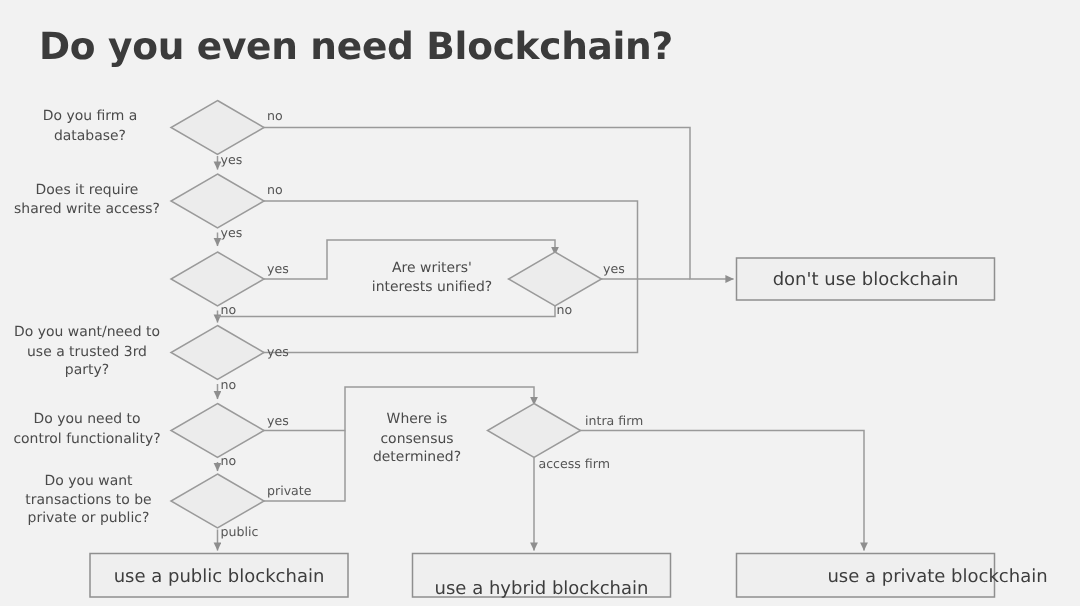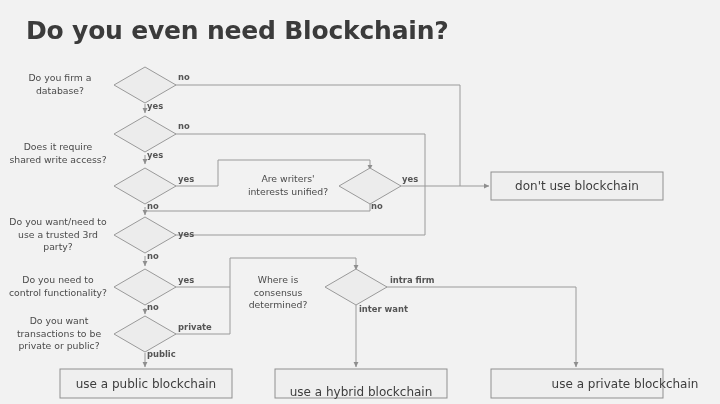--- a/index.html
+++ b/index.html
@@ -30,21 +30,20 @@
     color:#4a4a4a;
     line-height:12.5px;
     white-space:pre-line;
   }
 
   .elabel{
     position:absolute;
     font-size:8.4px;
     color:#555;
     white-space:nowrap;
-    font-weight:bold;
   }
 
   .boxtext{
     position:absolute;
     display:flex;
     align-items:center;
     justify-content:center;
     font-size:12px;
     color:#3d3d3d;
     pointer-events:none;
@@ -119,21 +118,21 @@
         <rect x="491" y="172" width="172" height="28"></rect>
         <rect x="60" y="369" width="172" height="29"></rect>
         <rect x="275" y="369" width="172" height="29"></rect>
         <rect x="491" y="369" width="172" height="29"></rect>
       </g>
     </g>
   </svg>
 
   <div class="qlabel" style="left:10px; top:72px; width:100px;">Do you firm a
 database?</div>
-  <div class="qlabel" style="left:6px; top:121px; width:104px;margin-top:20px;">Does it require
+  <div class="qlabel" style="left:6px; top:121px; width:104px;">Does it require
 shared write access?</div>
   <div class="qlabel" style="left:4px; top:216px; width:108px;">Do you want/need to
 use a trusted 3rd
 party?</div>
   <div class="qlabel" style="left:4px; top:274px; width:108px;">Do you need to
 control functionality?</div>
   <div class="qlabel" style="left:6px; top:315px; width:106px;">Do you want
 transactions to be
 private or public?</div>
   <div class="qlabel" style="left:240px; top:173px; width:96px;">Are writers'
@@ -149,21 +148,21 @@
   <div class="elabel" style="left:147px; top:201px;">no</div>
   <div class="elabel" style="left:402px; top:174px;">yes</div>
   <div class="elabel" style="left:371px; top:201px;">no</div>
   <div class="elabel" style="left:178px; top:229px;">yes</div>
   <div class="elabel" style="left:147px; top:251px;">no</div>
   <div class="elabel" style="left:178px; top:275px;">yes</div>
   <div class="elabel" style="left:147px; top:302px;">no</div>
   <div class="elabel" style="left:178px; top:322px;">private</div>
   <div class="elabel" style="left:147px; top:349px;">public</div>
   <div class="elabel" style="left:390px; top:275px;">intra firm</div>
-  <div class="elabel" style="left:359px; top:304px;">inter want</div>
+  <div class="elabel" style="left:359px; top:304px;">access firm</div>
 
   <div class="boxtext" style="left:491px; top:172px; width:172px; height:28px;">don't use blockchain</div>
   <div class="boxtext" style="left:60px; top:369px; width:172px; height:29px;text-align:center;">use a public blockchain</div>
   <div class="boxtext" style="left:275px; top:369px; width:172px; height:45px;">use a hybrid blockchain</div>
   <div class="boxtext" style="left:491px; top:369px; width:172px; height:29px;margin-left:48px;">use a private blockchain</div>
 
   <div class="credit">© Bart Suichies / December 2015 / @bsuichies</div>
 
 </div>
 

